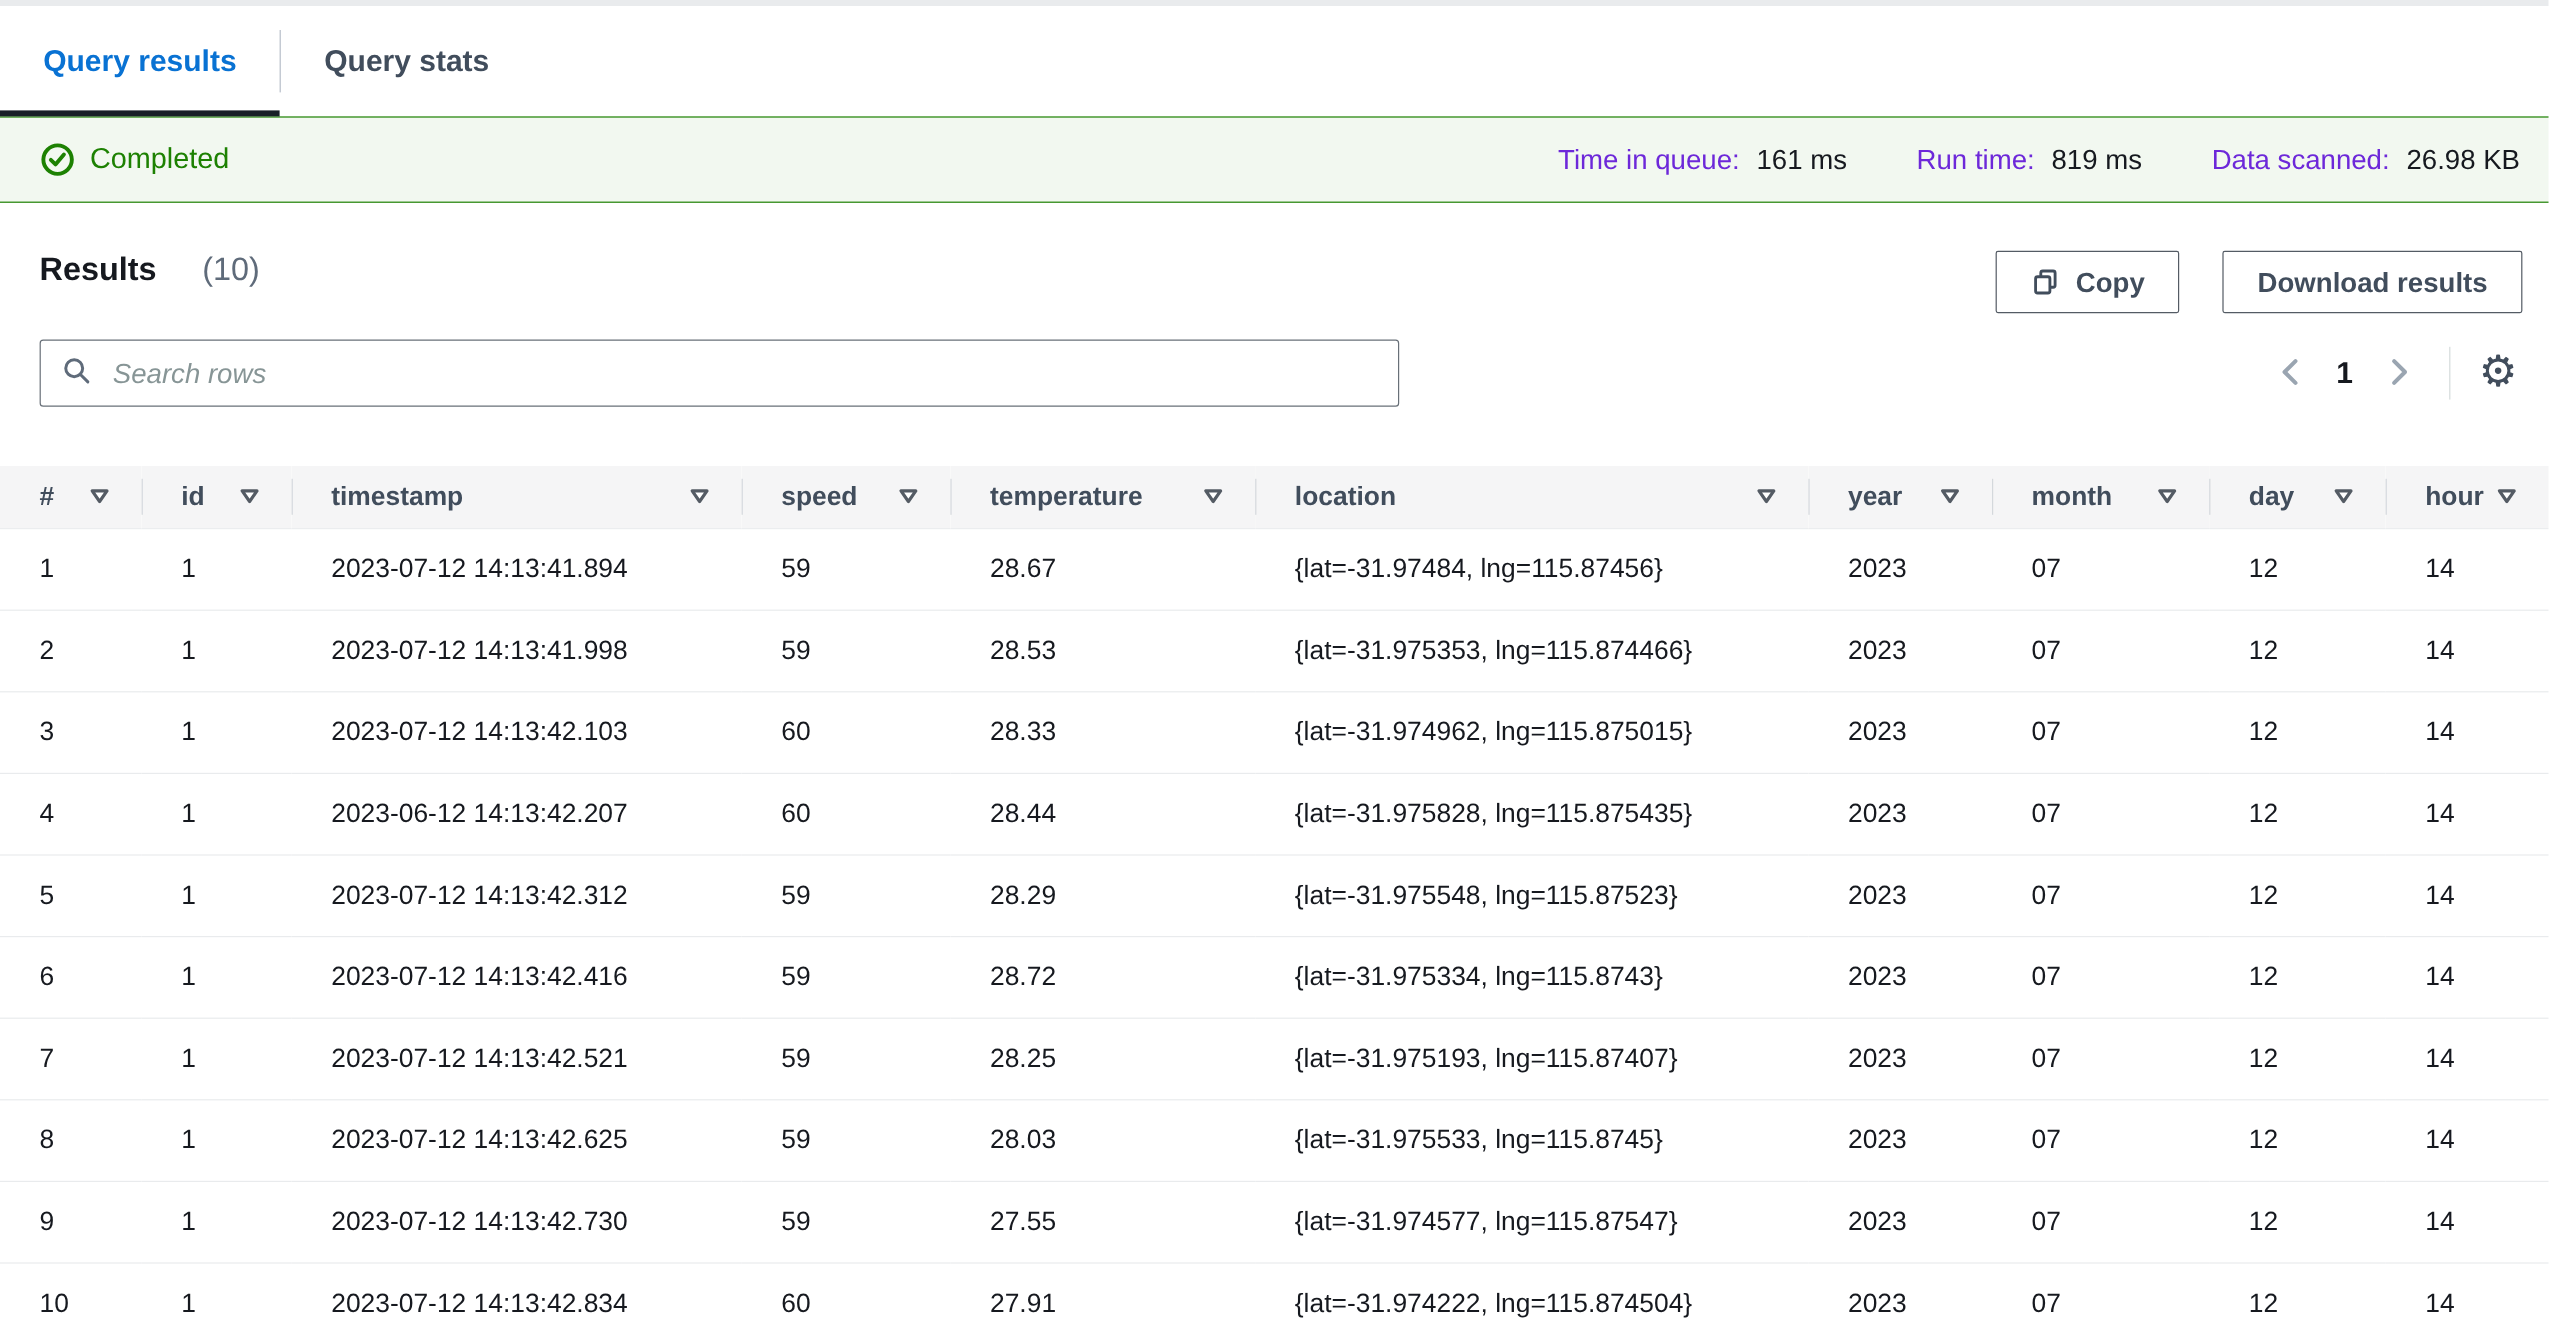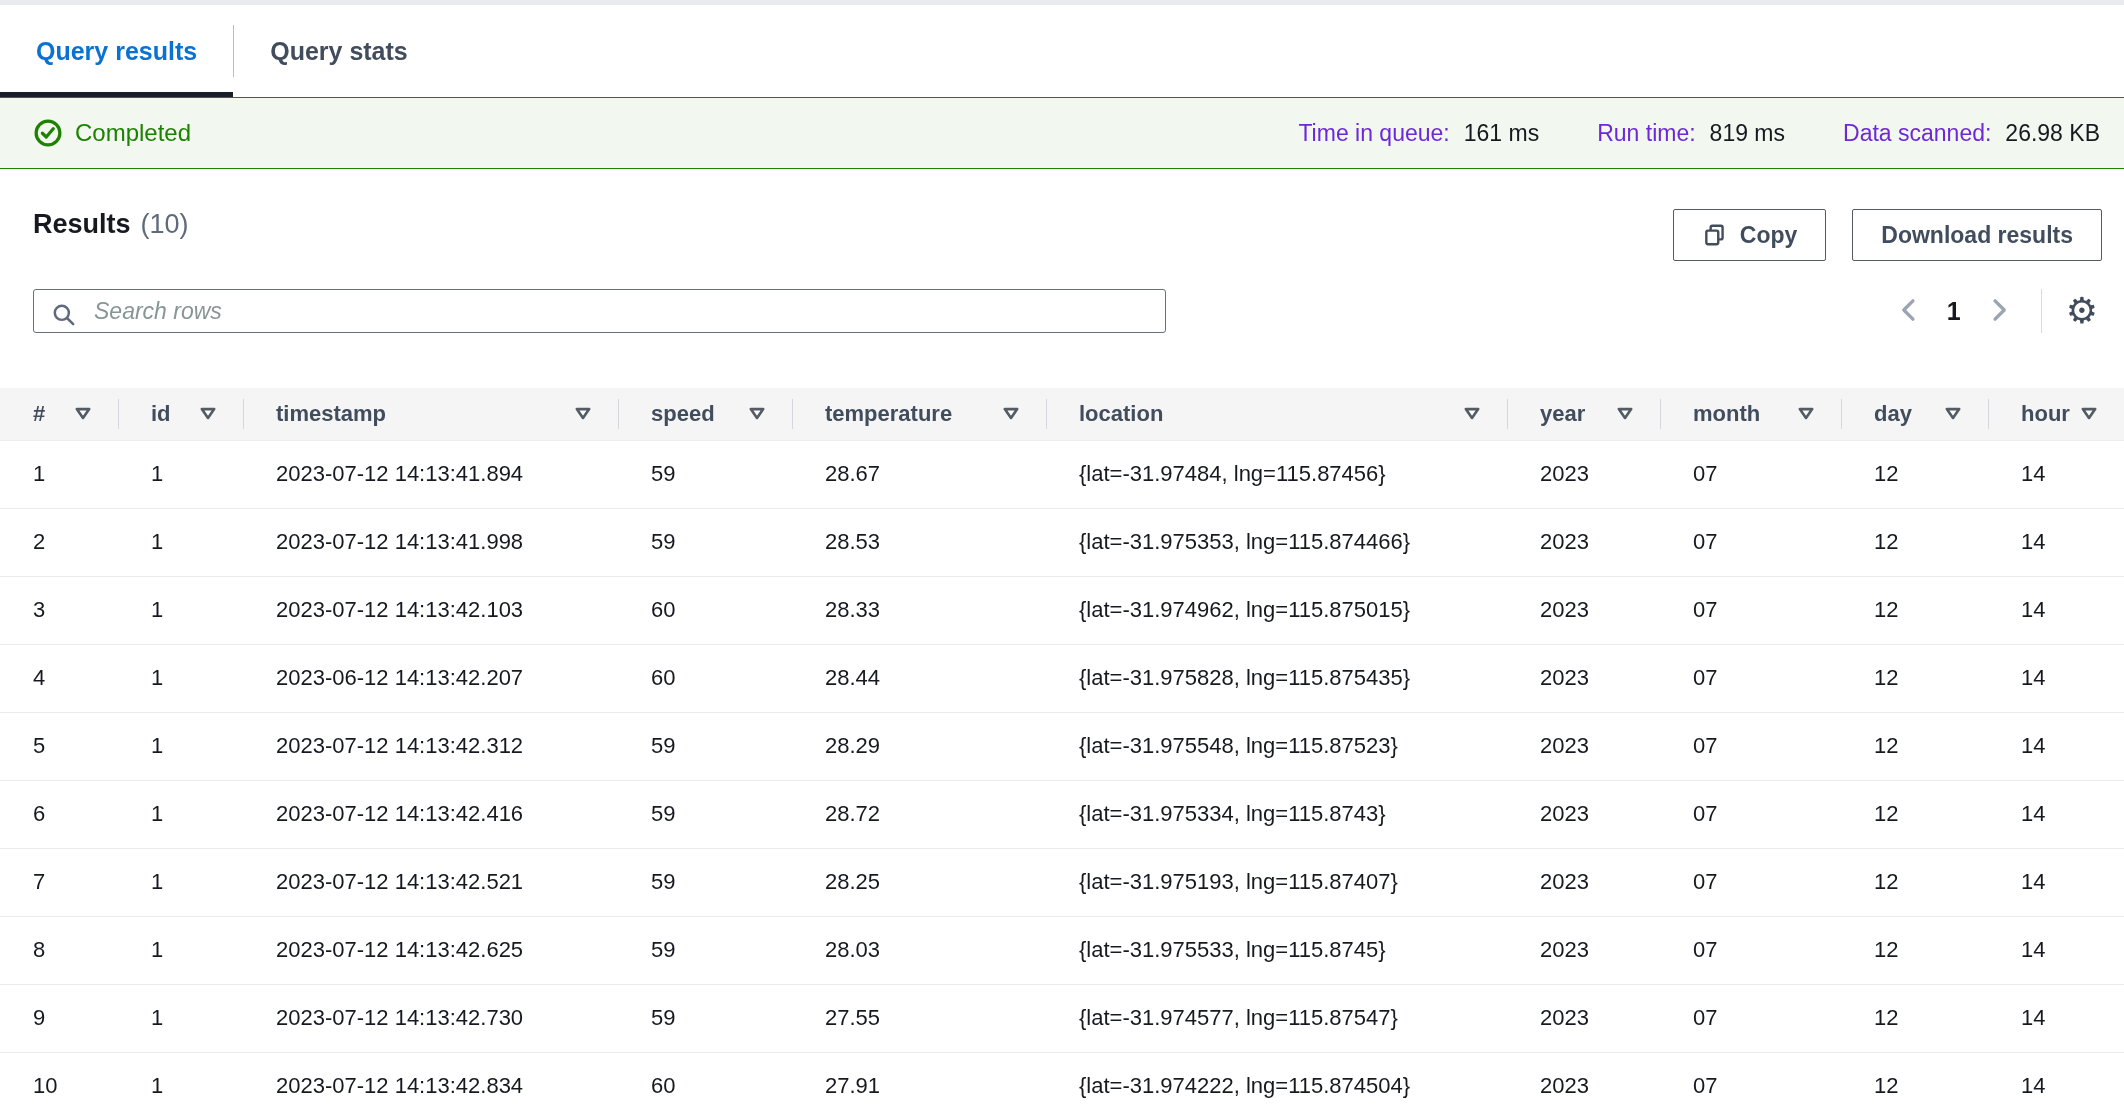--- a/index.html
+++ b/index.html
@@ -24,30 +24,30 @@
   .status svg { display:block; }
   .metrics { display:flex; align-items:center; gap:58px; font-size:23px; }
   .metric { display:flex; align-items:baseline; gap:14px; }
   .m-label { color:#6d28d9; }
   .m-value { color:#16191f; }
 
   
   .results-row { margin-top:40px; padding:0 22px 0 33px; display:flex; align-items:flex-start; justify-content:space-between; height:52px; }
   .results-title { display:flex; align-items:baseline; gap:10px; }
   .results-title h2 { font-size:27px; font-weight:bold; color:#16191f; }
-  .count { font-size:27px; color:#5f6b7a; font-weight:normal; }
-  .actions { display:flex; gap:26px; }
+  .count { font-size:27px; color:#5f6b7a; font-weight:normal;margin-left:28px; }
+  .actions { display:flex; gap:36px; }
   .btn { display:flex; align-items:center; justify-content:center; gap:12px; height:52px; padding:0 28px;
          background:#fff; border:1px solid #545b64; border-radius:2px; font-family:"Liberation Sans",sans-serif;
          font-size:23px; font-weight:bold; color:#414d5c; cursor:pointer; }
   .btn svg { display:block; }
 
   
   .toolbar-row { margin-top:24px; padding:0 22px 0 33px; display:flex; align-items:center; justify-content:space-between; height:52px; }
-  .search-box { position:relative; width:1133px; height:44px; }
+  .search-box { position:relative; width:1133px; height:56px; }
   .search-box svg { position:absolute; left:18px; top:13px; }
   .search-box input { width:100%; height:100%; border:1px solid #687078; border-radius:3px; padding:0 16px 0 60px;
                       font-family:"Liberation Sans",sans-serif; font-size:23px; color:#16191f; outline:none; background:#fff; }
   .search-box input::placeholder { font-style:italic; color:#879596; opacity:1; }
   .pager { display:flex; align-items:center; }
   .pager-btn { background:none; border:none; padding:6px; cursor:pointer; display:flex; align-items:center; }
   .page-num { font-size:25px; font-weight:bold; color:#16191f; margin:0 20px; }
   .pager-divider { width:1px; height:44px; background:#d5dbdb; margin:0 20px 0 24px; }
   .gear-btn { background:none; border:none; cursor:pointer; padding:4px; display:flex; align-items:center; }
   .gear-glyph { font-family:"DejaVu Sans",sans-serif; font-size:36px; color:#414d5c; line-height:1; }

